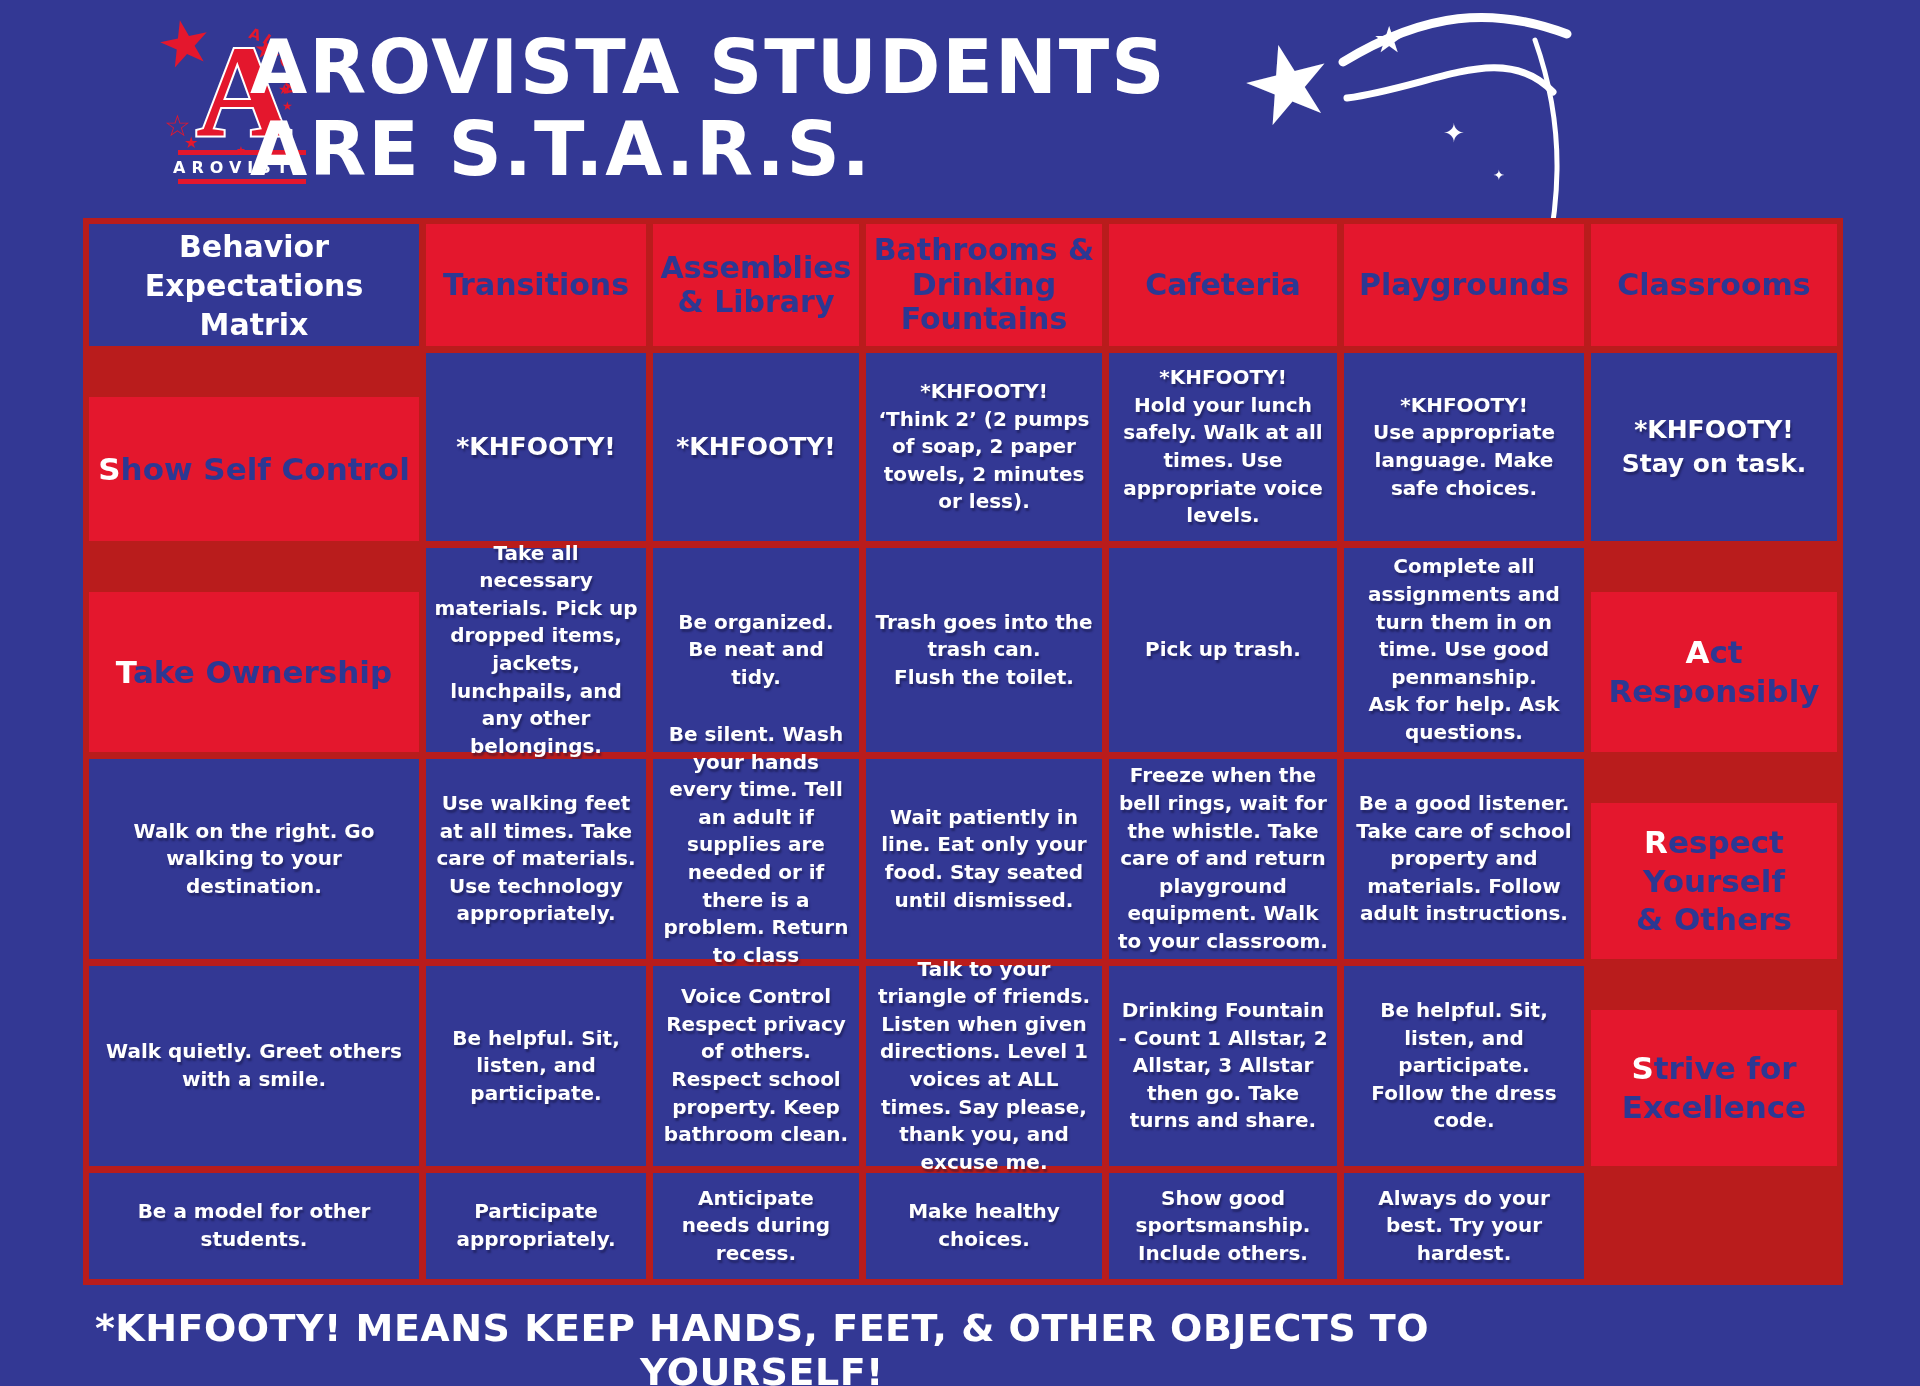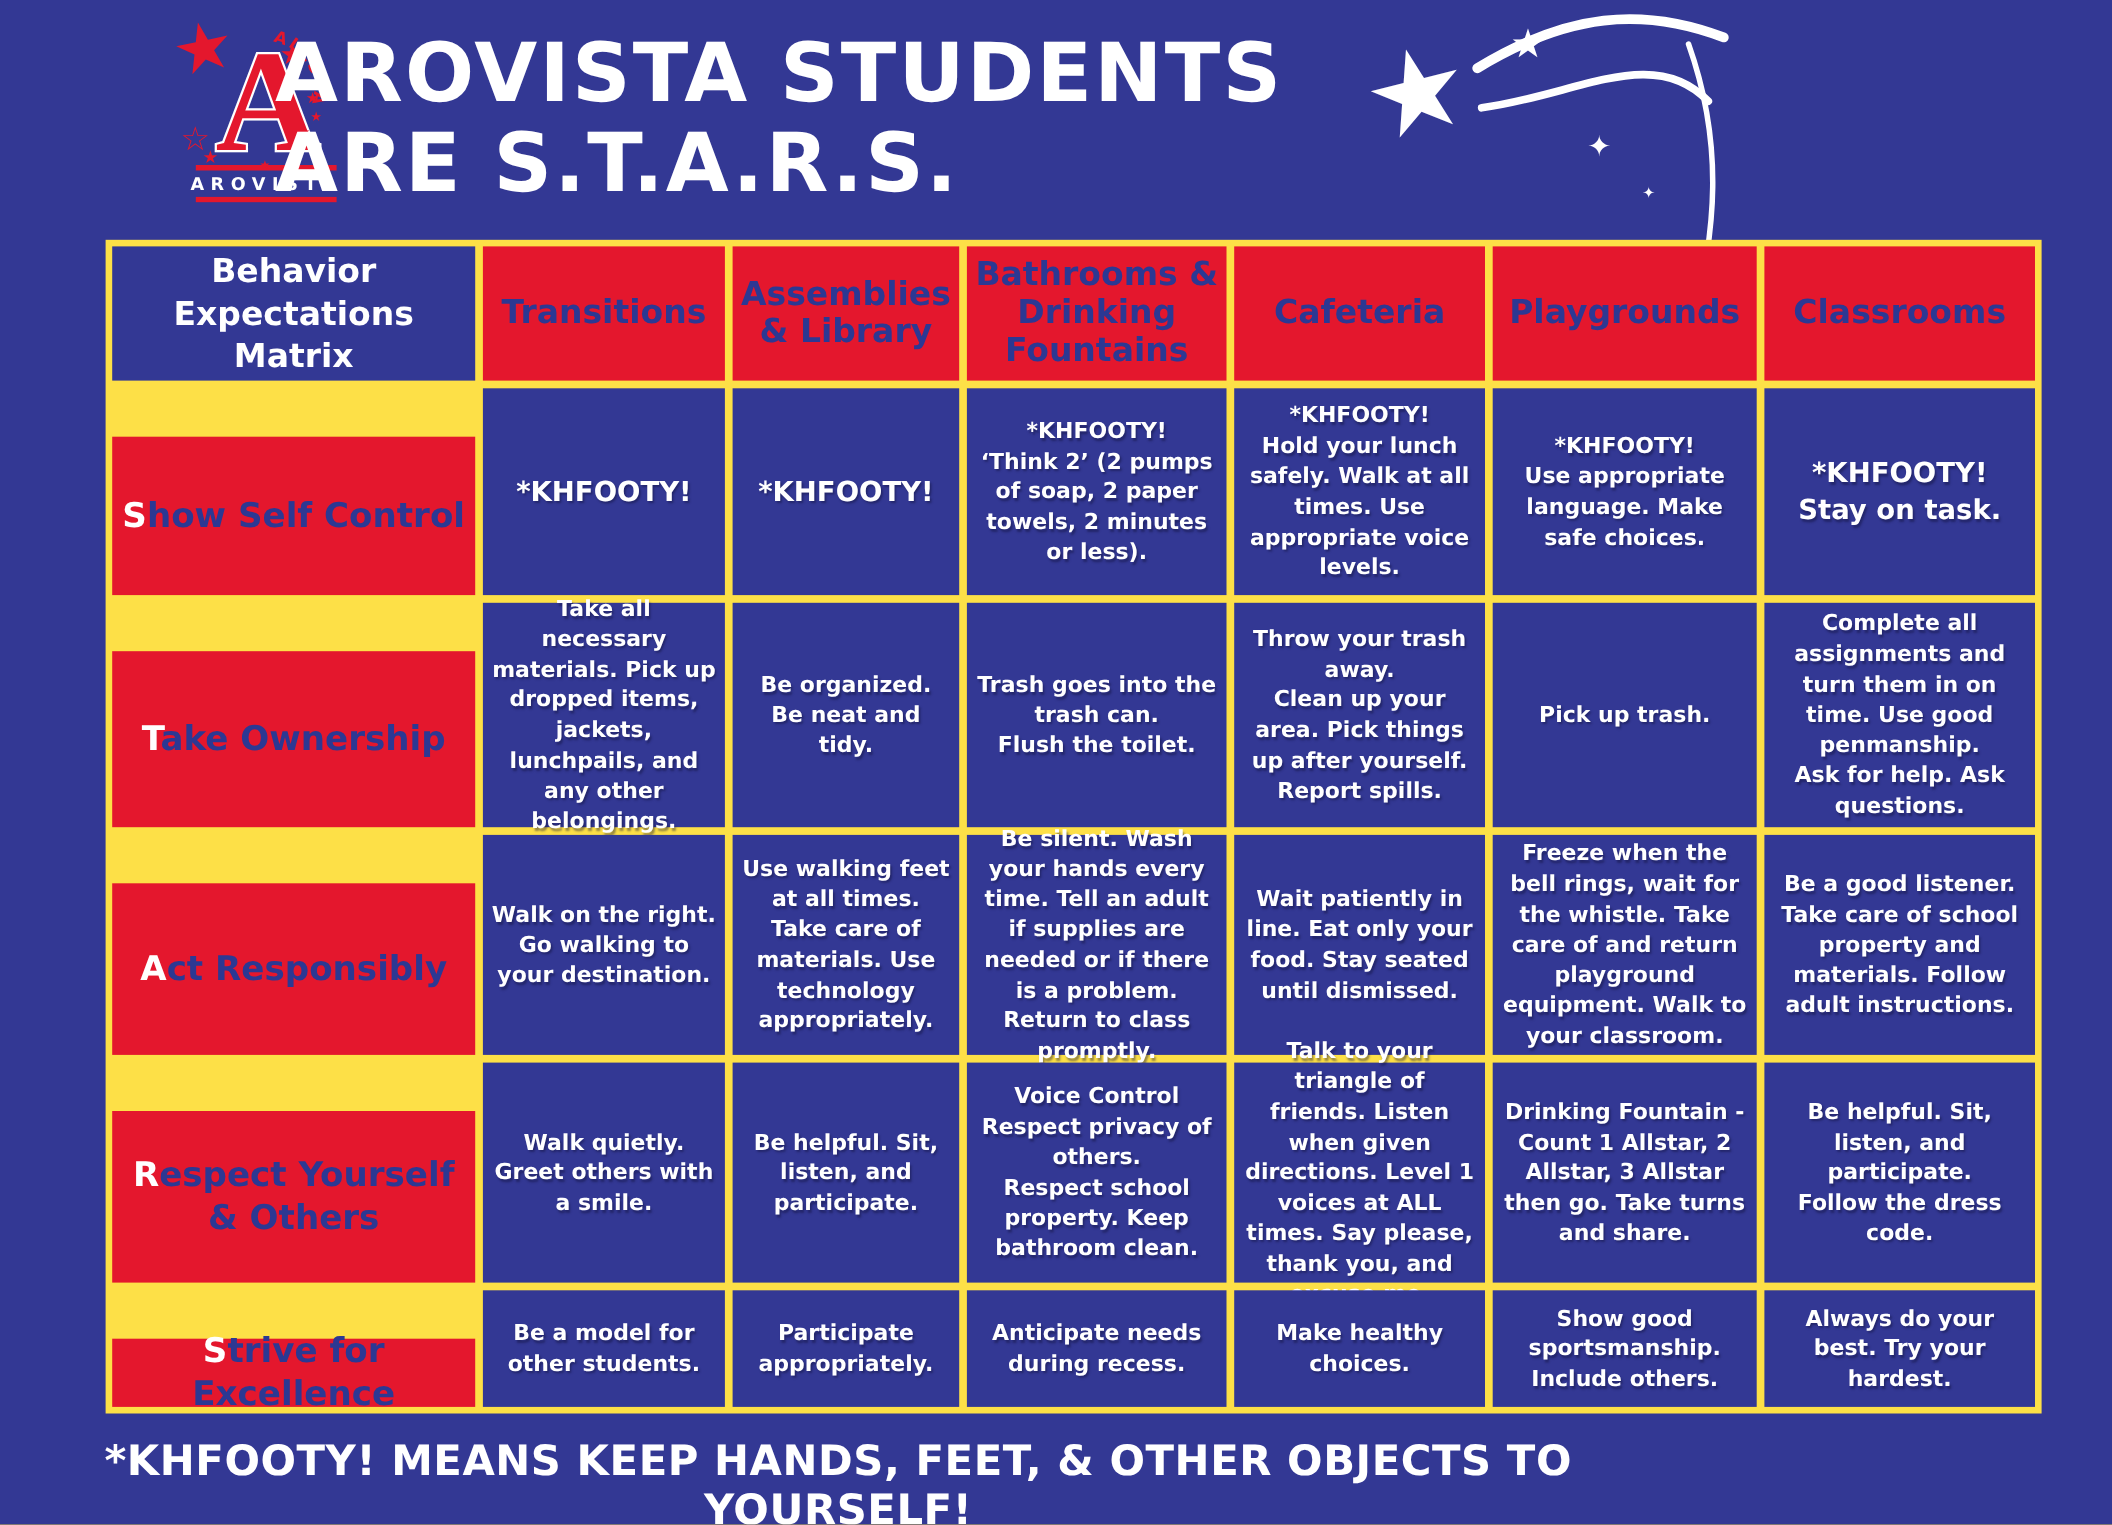--- a/index.html
+++ b/index.html
@@ -15,25 +15,25 @@
     font-size:74px;line-height:82px;letter-spacing:2px;
     font-family:"DejaVu Sans", sans-serif;
   }
   .logo{position:absolute;left:156px;top:4px;width:172px;height:180px;}
   .logo text{font-family:"DejaVu Sans", sans-serif;}
   .logo .bigA{font-family:"Liberation Serif", serif;font-weight:bold;}
   .comet{position:absolute;left:1235px;top:0px;width:340px;height:330px;}
   .comet text{font-family:"DejaVu Sans", sans-serif;}
   
   .matrix{
-    position:absolute;left:96px;top:218px;
+    position:absolute;left:83px;top:218px;
     display:grid;
     grid-template-columns:330px 220px 206px 236px 228px 240px 246px;
     grid-template-rows:122px 188px 204px 200px 200px 106px;
-    gap:7px;background:#fde047;padding:6px;
+    gap:7px;background:#b91c1c;padding:6px;
   }
   .corner{
     background:#333894;color:#ffffff;font-size:30px;font-weight:bold;
     white-space:pre-line;display:flex;align-items:center;justify-content:center;
     text-align:center;line-height:1.3;
   }
   .colhead{
     background:#E4172D;color:#2C3893;font-size:30px;font-weight:bold;
     white-space:pre-line;display:flex;align-items:center;justify-content:center;
     text-align:center;line-height:1.15;
@@ -128,23 +128,20 @@
 Stay on task.</div>
 
   <div class="rowhead">
     <div class="lab"><span class="init">T</span><span>ake Ownership</span></div>
   </div>
   <div class="cell">Take all necessary materials. Pick up dropped items, jackets, lunchpails, and any other belongings.</div>
   <div class="cell">Be organized.
 Be neat and tidy.</div>
   <div class="cell">Trash goes into the trash can.
 Flush the toilet.</div>
-  <div class="cell">Throw your trash away.
-Clean up your area. Pick things up after yourself.
-Report spills.</div>
   <div class="cell">Pick up trash.</div>
   <div class="cell">Complete all assignments and turn them in on time. Use good penmanship.
 Ask for help. Ask questions.</div>
 
   <div class="rowhead">
     <div class="lab"><span class="init">A</span><span>ct Responsibly</span></div>
   </div>
   <div class="cell">Walk on the right. Go walking to your destination.</div>
   <div class="cell">Use walking feet at all times. Take care of materials. Use technology appropriately.</div>
   <div class="cell">Be silent. Wash your hands every time. Tell an adult if supplies are needed or if there is a problem. Return to class promptly.</div>

